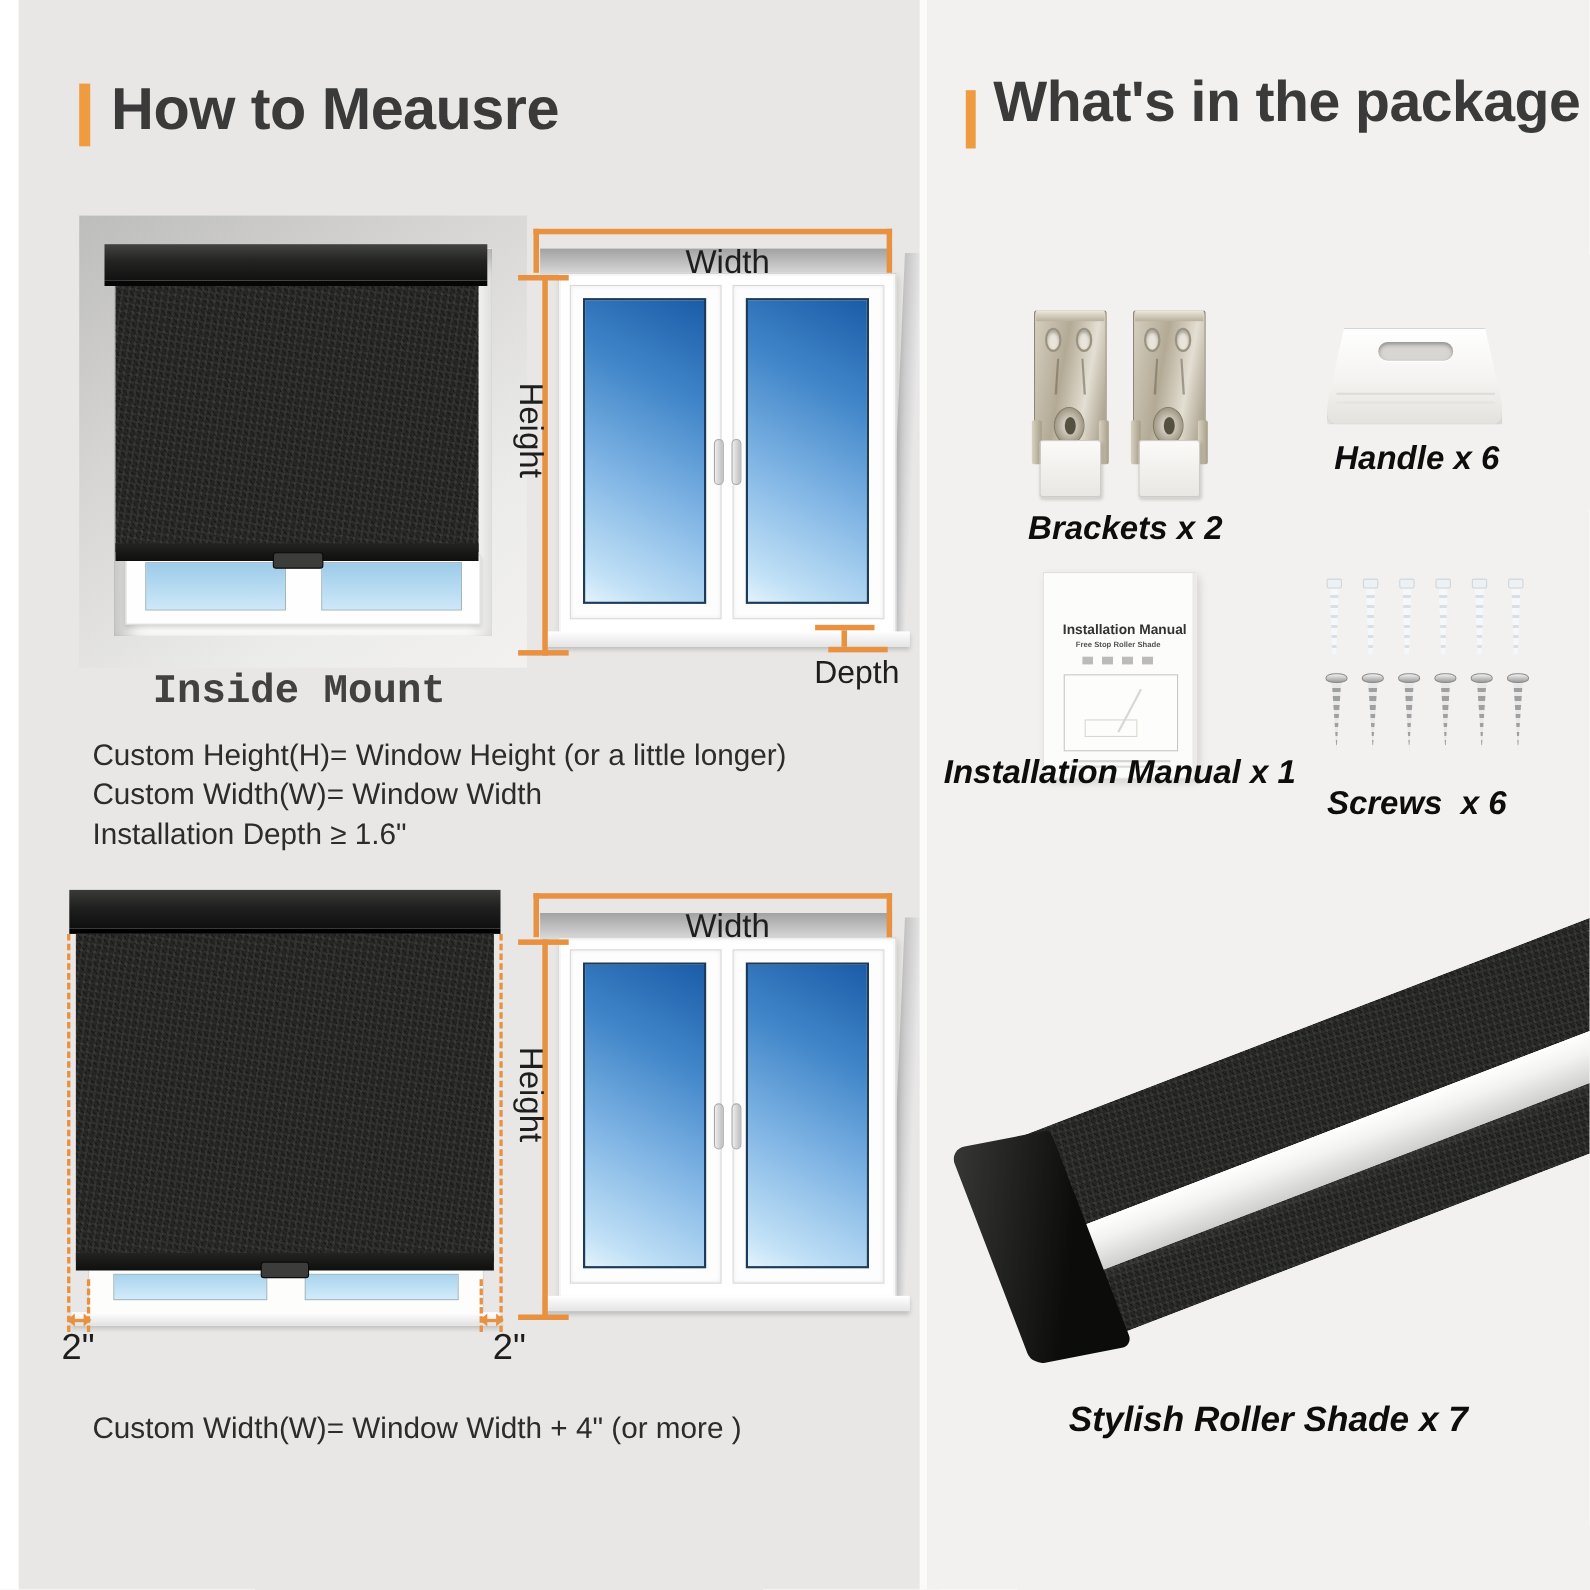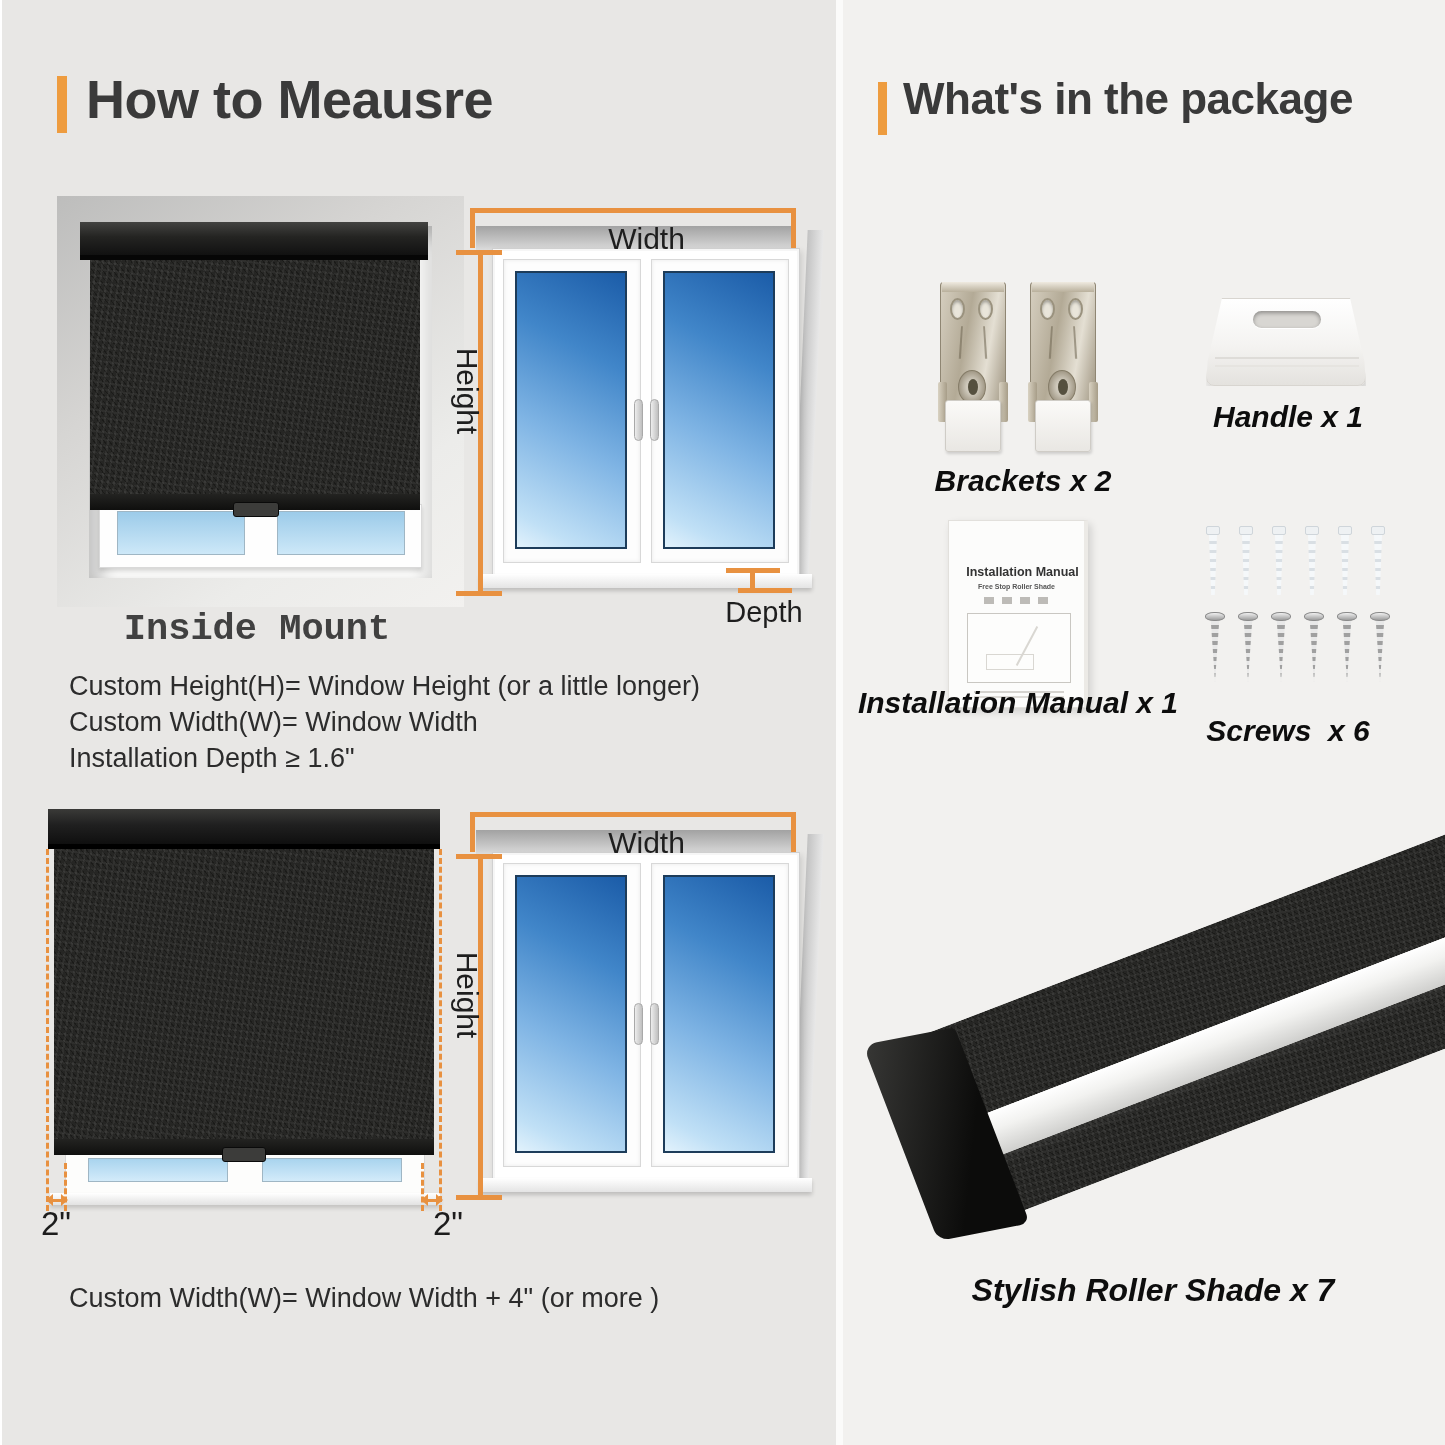--- a/index.html
+++ b/index.html
@@ -4,33 +4,33 @@
 <style>
   * { margin:0; padding:0; box-sizing:border-box; }
   html,body { background:#ffffff; }
   .canvas {
     position:relative; width:1445px; height:1445px; overflow:hidden;
     font-family:"Liberation Sans", sans-serif; color:#222;
   }
   .abs { position:absolute; }
 
   
-  .panel-left  { left:2px; top:0; width:837px; height:1445px; background:#e8e7e5; }
+  .panel-left  { left:17px; top:0; width:837px; height:1445px; background:#e8e7e5; }
   .panel-right { left:843px; top:0; width:602px; height:1445px; background:#f2f1ef; }
   .divider { left:836px; top:0; width:7px; height:1445px; background:#fbfbfa; }
   .panel-left > div, .panel-right > div, .panel-left > h1, .panel-right > h1,
   .panel-left > h2, .panel-left > p { position:absolute; }
 
   
   .accent-bar { width:10px; background:#ee9c3f; }
   .bar-l { left:55px; top:76px; height:57px; }
   .bar-r { left:35px; top:82px; width:9px; height:53px; }
   h1 { font-weight:bold; color:#3a3a3a; letter-spacing:-0.5px; }
   .title-l { left:84px; top:68px; font-size:54px; }
-  .title-r { left:60px; top:74px; font-size:44px; }
+  .title-r { left:60px; top:63px; font-size:52px; }
   .sec-heading { font-size:37px; font-weight:bold; color:#414141; text-align:center; }
   .h-inside  { left:30px; top:608px; width:450px;font-family:Liberation Mono, monospace; }
   .h-outside { left:30px; top:1224px; width:460px; }
   .body-lines { left:67px; font-size:27px; color:#2c2c2c; line-height:36px; }
   .lines-inside  { top:668px; width:760px; }
   .lines-outside { top:1280px; width:760px; }
 
   
   .niche { left:55px; top:196px; width:407px; height:411px;
            background:linear-gradient(145deg,#bdbdbc 0%,#d6d5d3 35%,#ececea 75%,#f2f1ef 100%); }
@@ -349,21 +349,21 @@
       <div class="b-tab tr"></div>
       <div class="b-clip"></div>
     </div>
     <div class="pkg-label lbl-brackets">Brackets x 2</div>
 
     <div class="handle">
       <div class="h-slot"></div>
       <div class="h-ridge r1"></div>
       <div class="h-ridge r2"></div>
     </div>
-    <div class="pkg-label lbl-handle">Handle x 1</div>
+    <div class="pkg-label lbl-handle">Handle x 6</div>
 
     <div class="manual">
       <div class="m-title">Installation Manual</div>
       <div class="m-sub">Free Stop Roller Shade</div>
       <div class="m-icons"></div>
       <div class="m-box"></div>
       <div class="m-fine"></div>
     </div>
     <div class="pkg-label lbl-manual">Installation Manual x 1</div>
 

